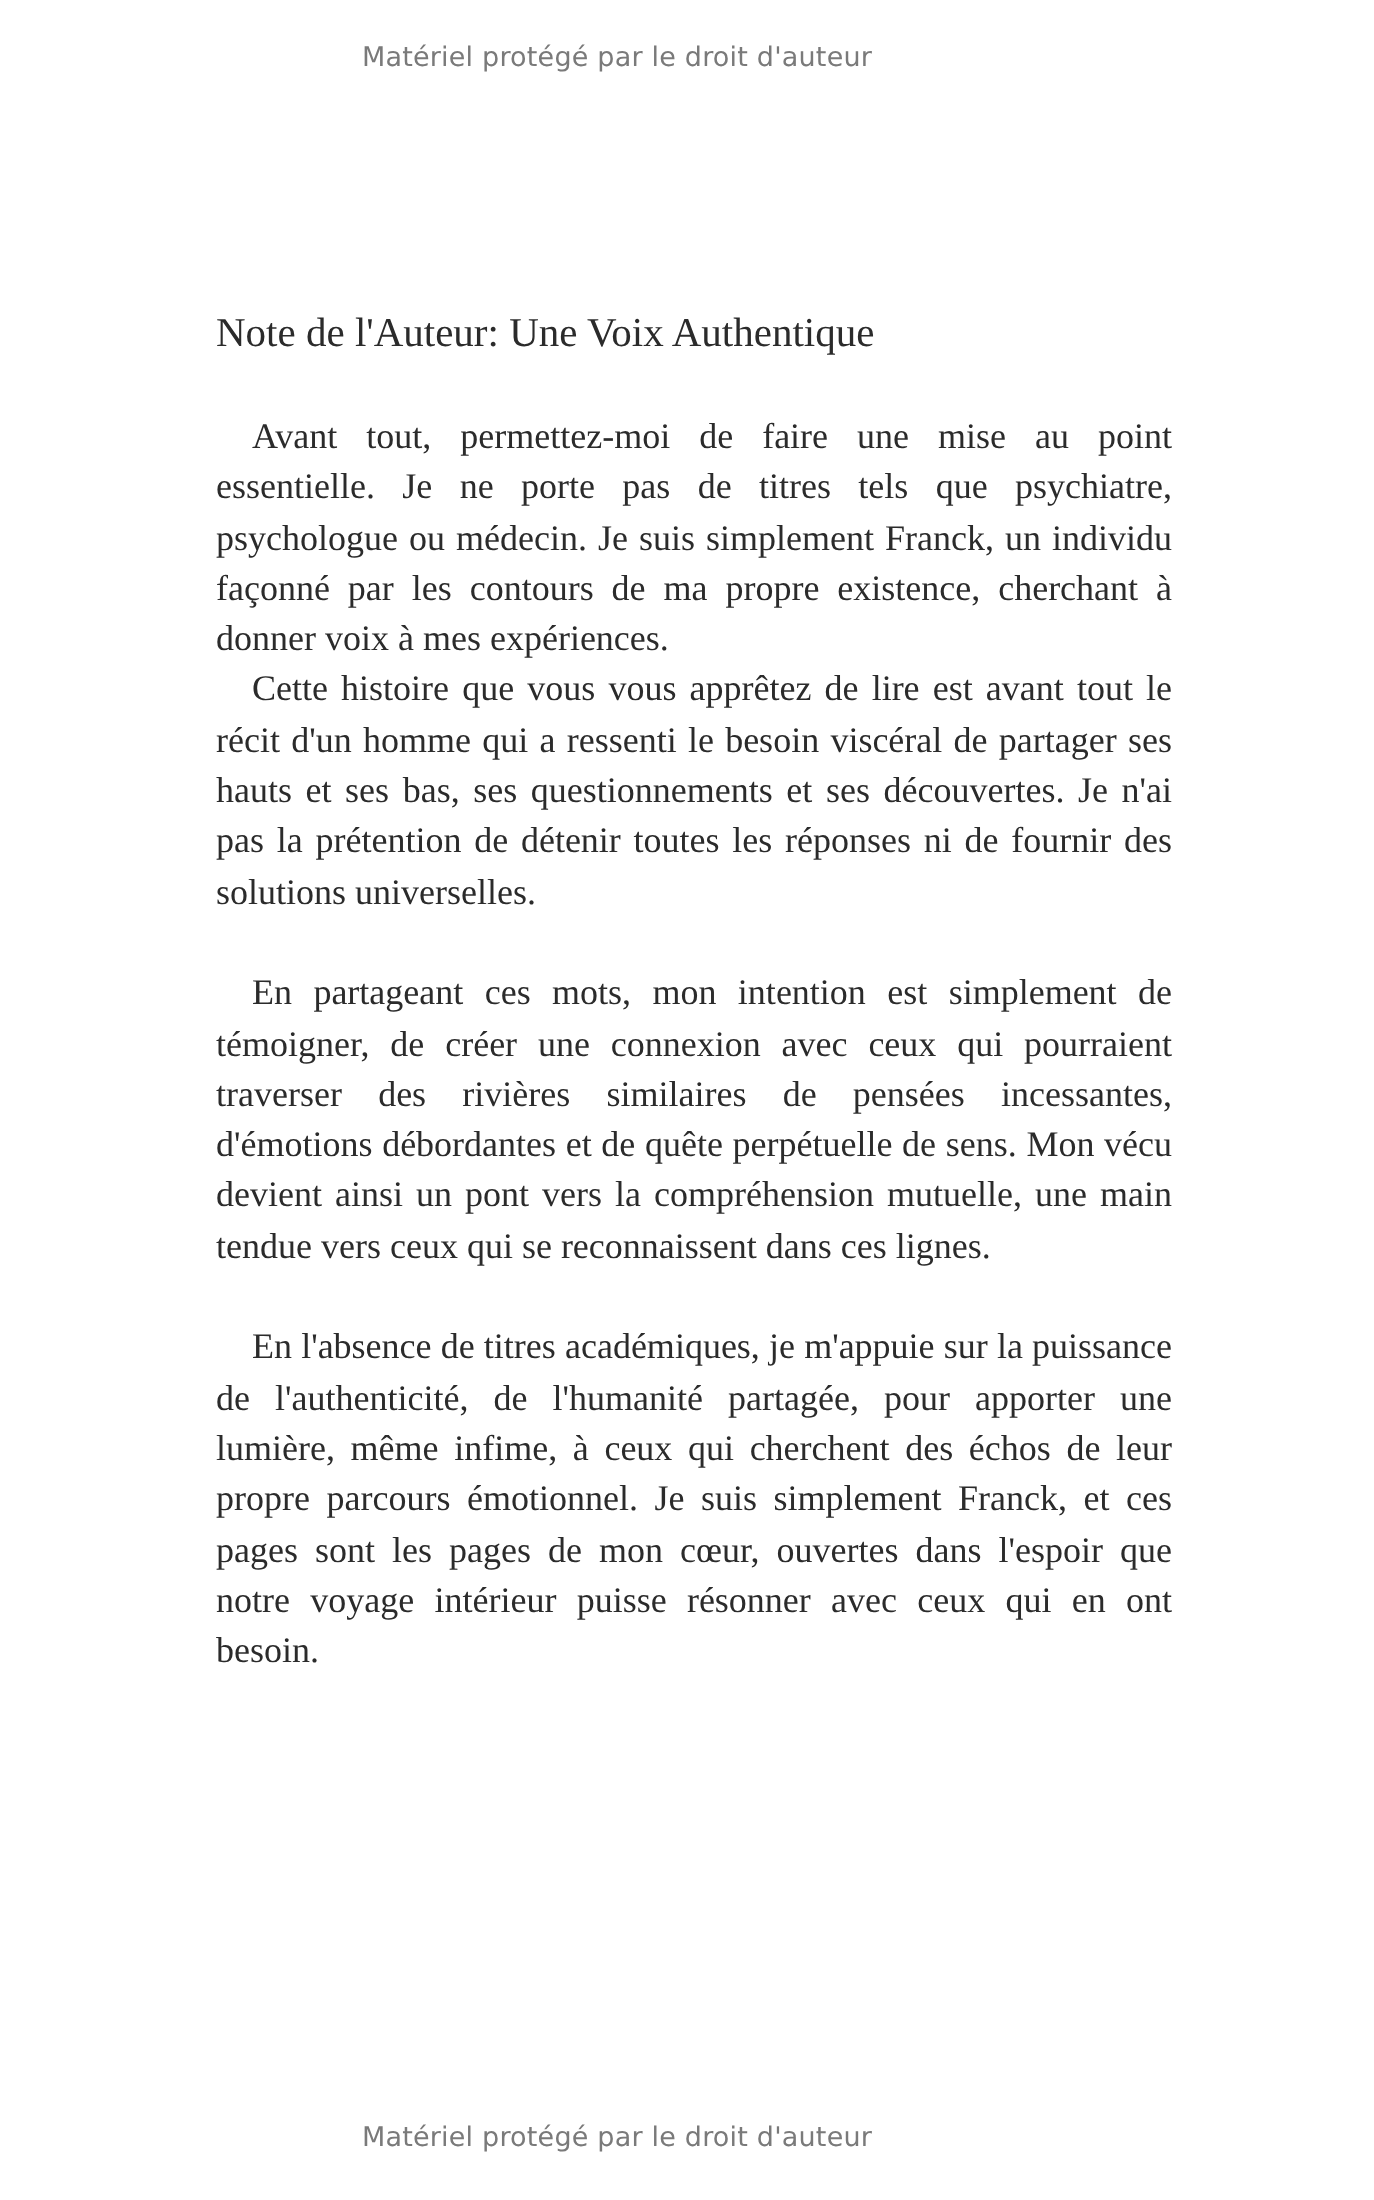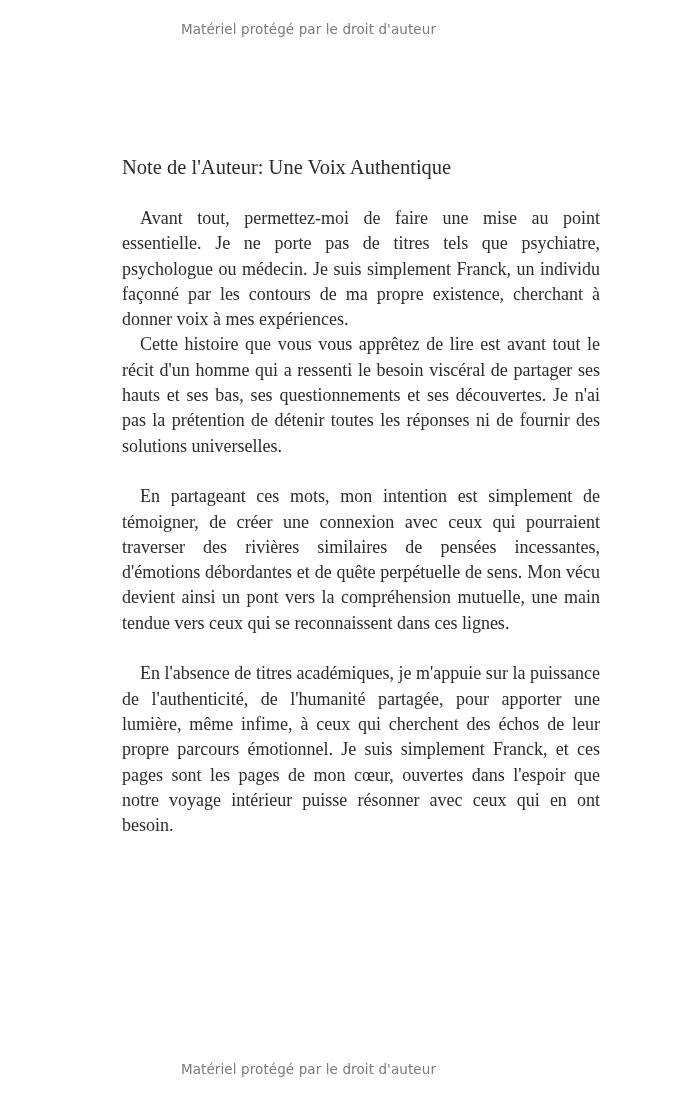--- a/index.html
+++ b/index.html
@@ -5,21 +5,21 @@
   html, body { margin: 0; padding: 0; background: #ffffff; }
   body { width: 687px; height: 1100px; position: relative; overflow: hidden; }
   .watermark {
     position: absolute; left: 0; width: 617px; text-align: center;
     font-family: "DejaVu Sans", sans-serif; font-size: 13.5px; color: #7a7a7a;
     letter-spacing: 0.1px;
   }
   .wm-top { top: 21px; }
   .wm-bottom { top: 1061px; }
   .content {
-    position: absolute; left: 122px; top: 154px; width: 478px;
+    position: absolute; left: 108px; top: 154px; width: 478px;
     font-family: "Liberation Serif", "DejaVu Serif", serif; color: #2b2b2b;
   }
   .title { font-size: 20.5px; line-height: 26px; margin: 0 0 26px 0; font-weight: normal; }
   .para {
     font-size: 18px; line-height: 25.3px; margin: 0; text-align: justify;
     text-indent: 18px; hyphens: none;
   }
   .gap { height: 25.3px; }
 </style>
 </head>

